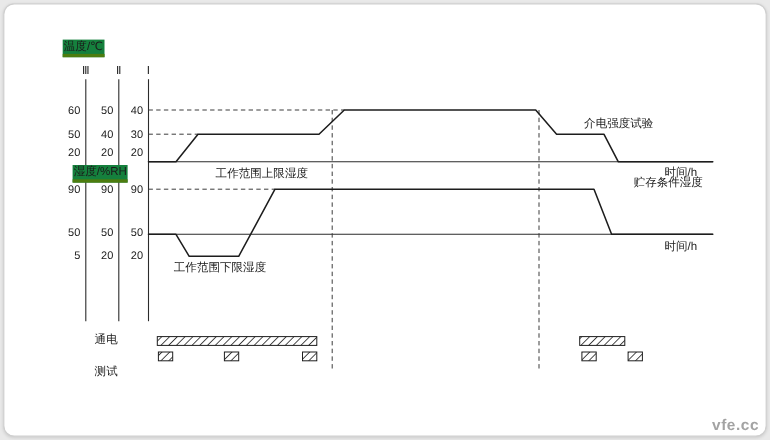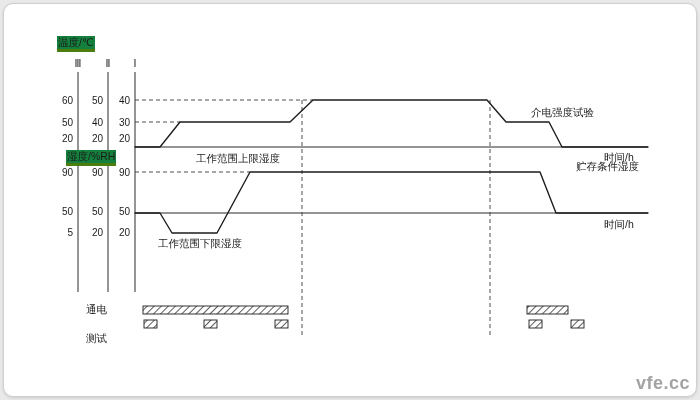--- a/index.html
+++ b/index.html
@@ -18,21 +18,21 @@
   .dash{stroke:#3a3a3a;stroke-width:.9;fill:none;stroke-dasharray:4 3;}
   .curve{stroke:#1d1d1d;stroke-width:1.4;fill:none;stroke-linejoin:round;stroke-linecap:round;}
   .tick{font:10px "Liberation Sans","DejaVu Sans",sans-serif;fill:#1b1b1b;}
   .hatch{fill:url(#hatchp);stroke:#1d1d1d;stroke-width:.9;}
   .lbl{
     position:absolute;font-size:10.5px;color:#1b1b1b;white-space:nowrap;line-height:1.15;
   }
   .u{border-bottom:3px solid #4d7c0f;padding:0 1px 1px 1px;background:#15803d;}
   .watermark{
     position:absolute;right:10px;bottom:6px;
-    font-size:18px;font-weight:700;color:#a3a3a3;letter-spacing:.5px;
+    font-size:14px;font-weight:700;color:#a3a3a3;letter-spacing:.5px;
   }
 </style>
 </head>
 <body>
 
 <div class="card"></div>
 
 <svg id="chart-svg" width="700" height="400" viewBox="0 0 700 400">
   <defs>
     <pattern id="hatchp" patternUnits="userSpaceOnUse" width="5" height="5" patternTransform="rotate(45)">

